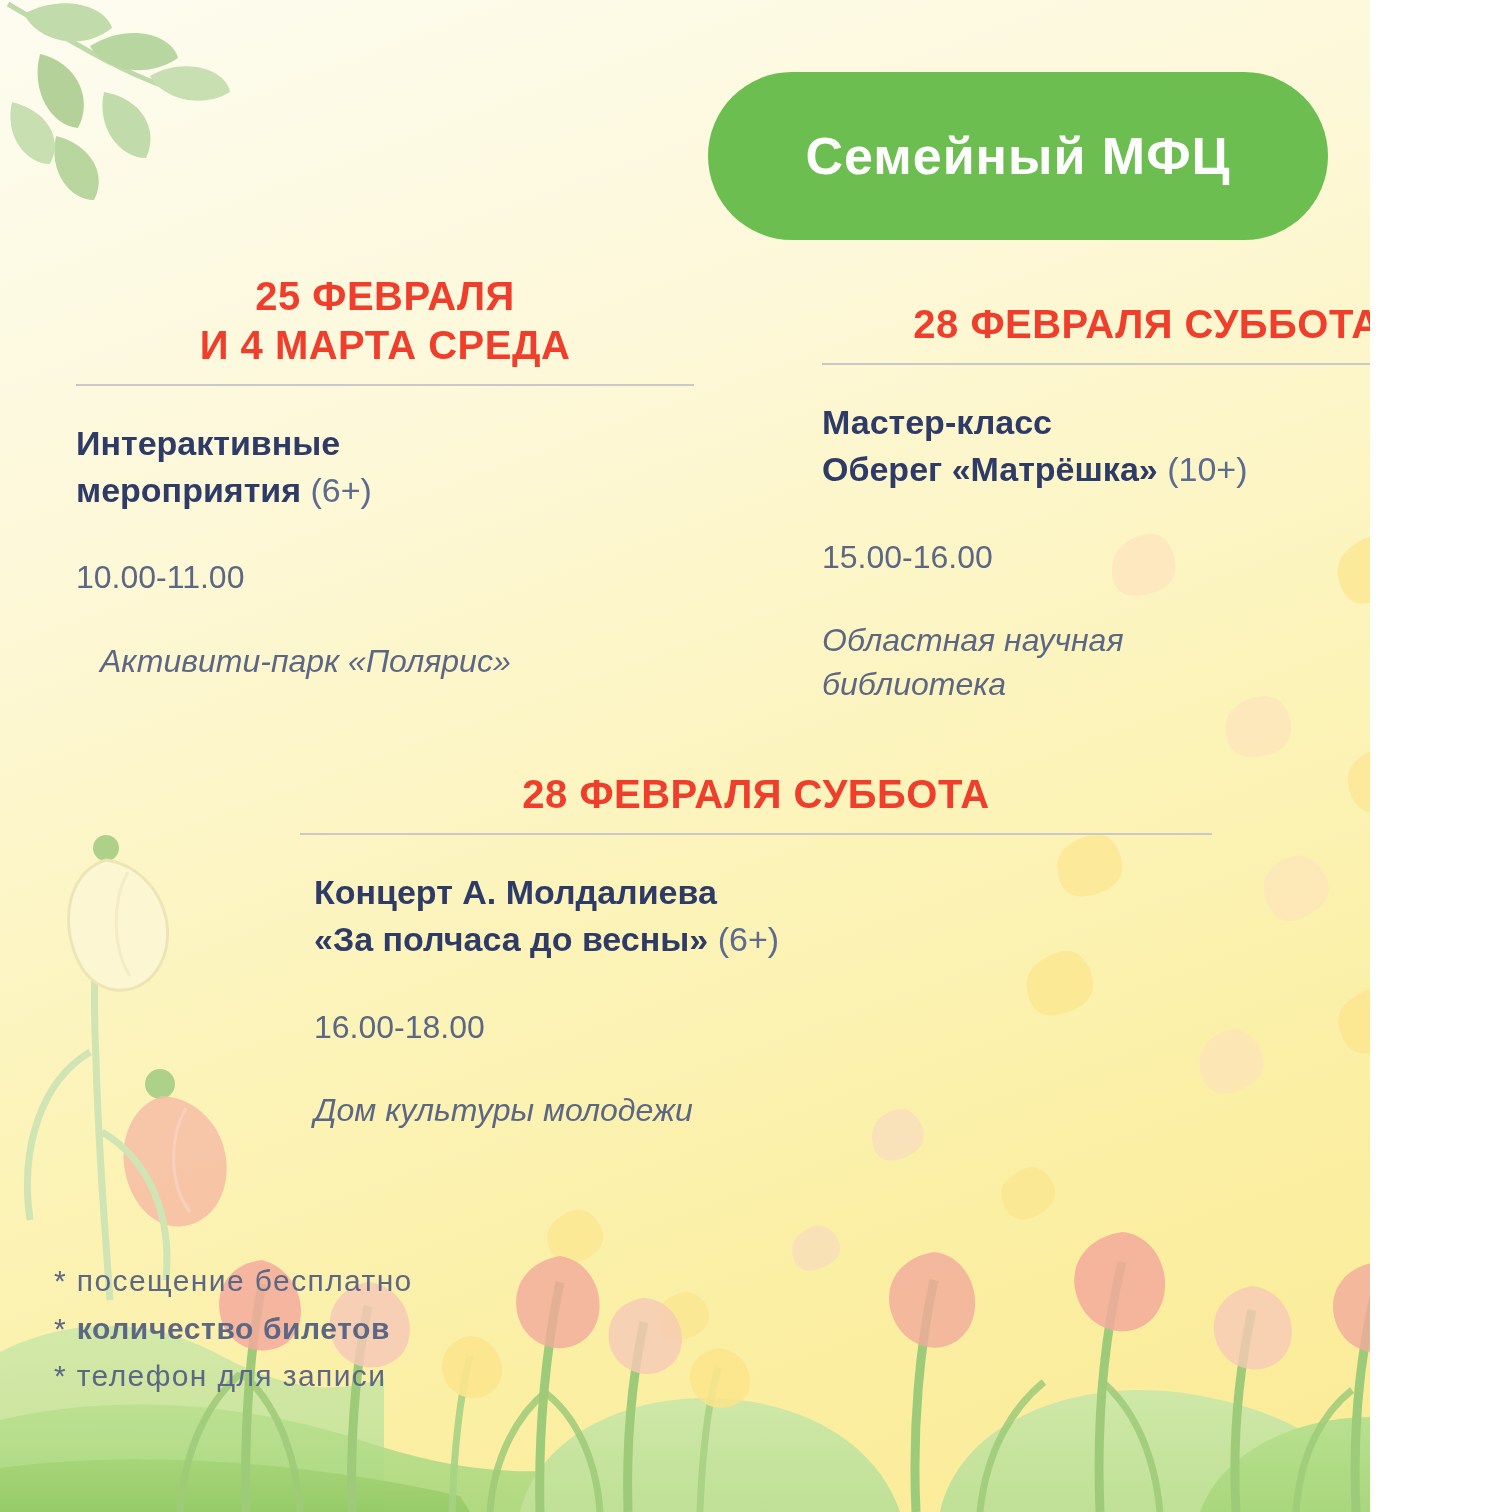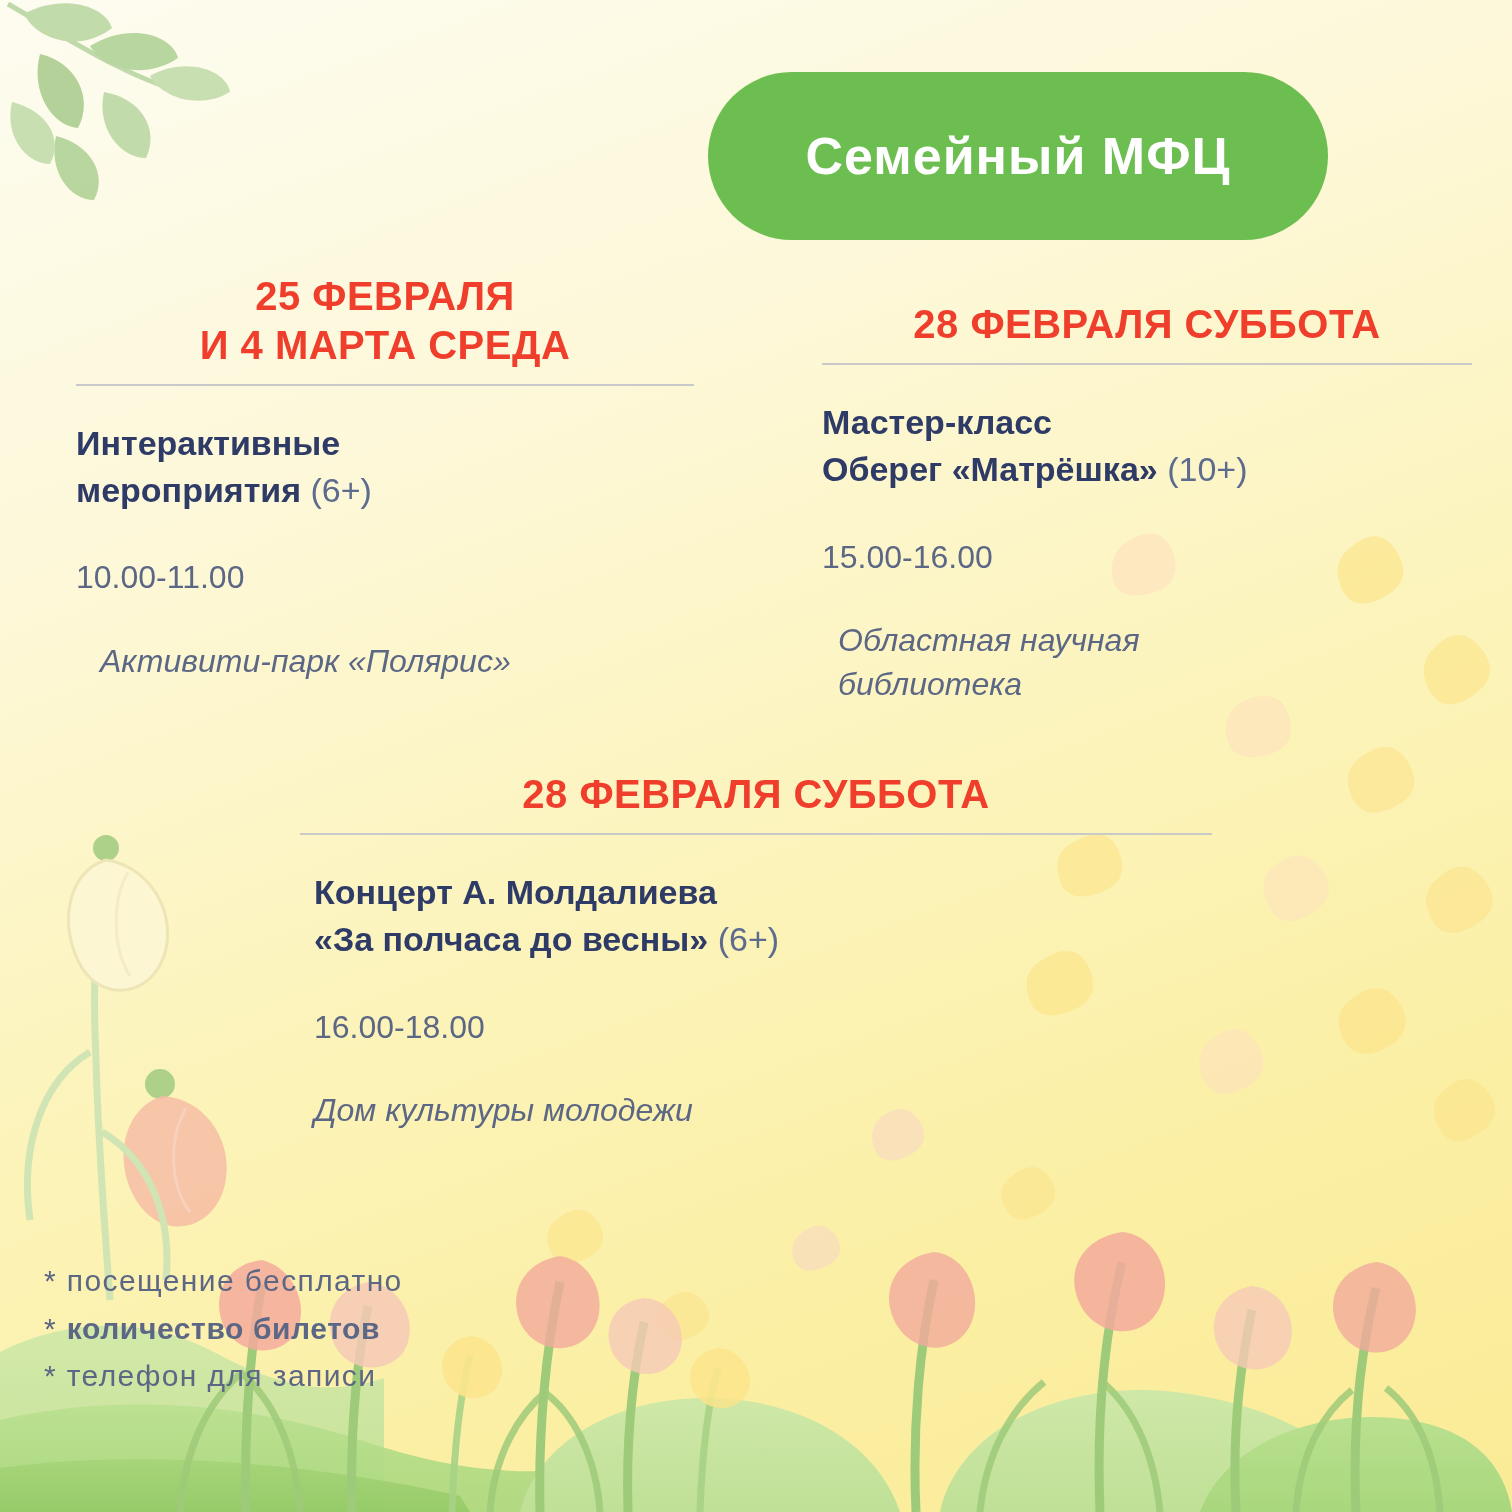--- a/index.html
+++ b/index.html
@@ -8,21 +8,21 @@
   }
   body {
     width: 1512px;
     height: 1512px;
     font-family: "Liberation Sans", sans-serif;
     overflow: hidden;
   }
 
   .poster {
     position: relative;
-    width: 1512px;
+    width: 1370px;
     height: 1512px;
     background: linear-gradient(160deg, #fdfcf0 0%, #fdf8d9 28%, #fcf3b8 58%, #fbefa4 78%, #faeb96 100%);
     overflow: hidden;
   }
 
   
   .bg-svg {
     position: absolute;
     left: 0; top: 0;
     width: 1512px;
@@ -100,21 +100,21 @@
 
   #event-2 .event-title,
   #event-2 .event-time,
   #event-2 .event-place {
     margin-left: 14px;
   }
 
   
   .footnotes {
     position: absolute;
-    left: 44px;
+    left: 54px;
     top: 1258px;
     width: 760px;
     color: #5b6784;
     font-size: 30px;
     line-height: 1.52;
     letter-spacing: 1.4px;
   }
   .footnotes .strong {
     font-weight: bold;
     letter-spacing: 0.6px;
@@ -264,21 +264,21 @@
 
   <div class="event" id="event-1">
     <div class="event-date">28 ФЕВРАЛЯ   СУББОТА</div>
     <div class="rule"></div>
     <div class="event-title">
       <span style="white-space:pre-line;">Мастер-класс
 Оберег «Матрёшка»</span>
       <span class="age">(10+)</span>
     </div>
     <div class="event-time">15.00-16.00</div>
-    <div class="event-place" style="white-space:pre-line;margin-left:16px;">Областная научная
+    <div class="event-place" style="white-space:pre-line;">Областная научная
 библиотека</div>
   </div>
 
   <div class="event" id="event-2">
     <div class="event-date">28 ФЕВРАЛЯ   СУББОТА</div>
     <div class="rule"></div>
     <div class="event-title">
       <span style="white-space:pre-line;">Концерт А. Молдалиева
 «За полчаса до весны»</span>
       <span class="age">(6+)</span>

